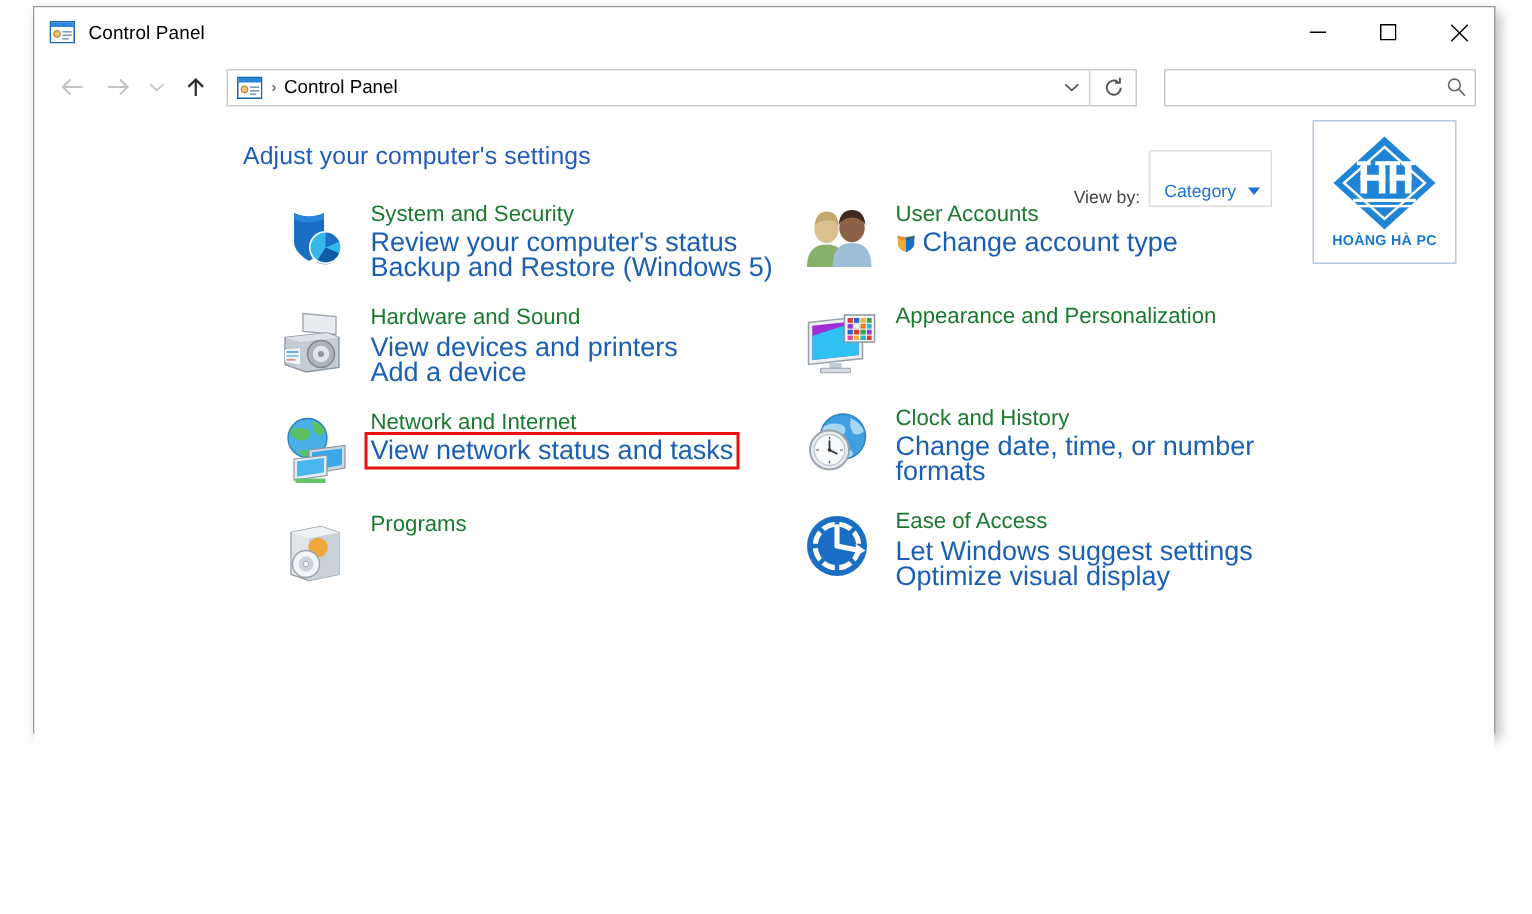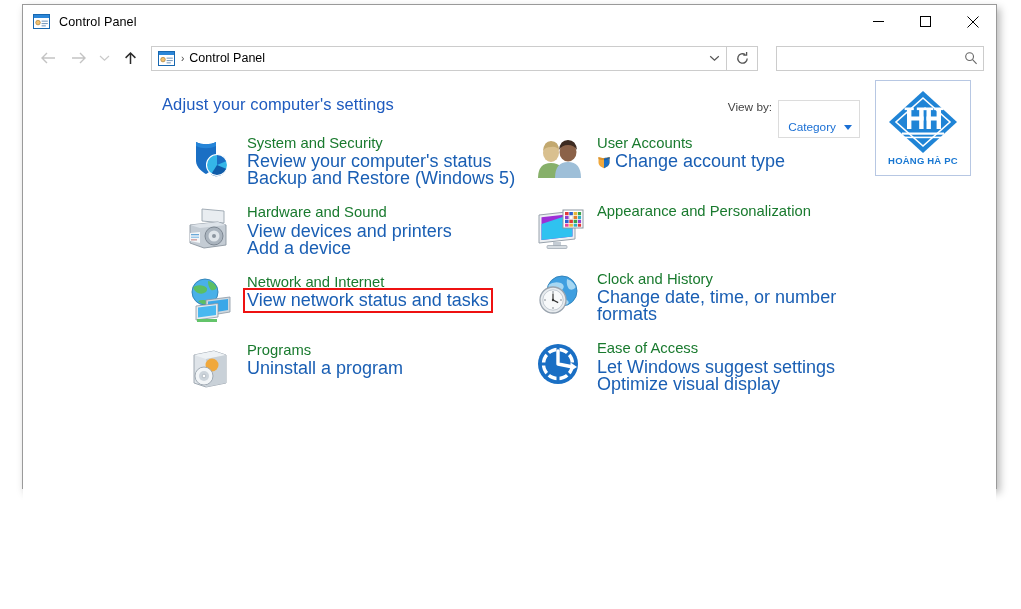--- a/index.html
+++ b/index.html
@@ -171,24 +171,24 @@
   .page-heading {
     position: absolute;
     left: 139px;
     top: 17px;
     font-size: 16.5px;
     color: #1f5bbf;
     letter-spacing: 0.1px;
   }
   .viewby {
     position: absolute;
-    right: 136px;
+    right: 148px;
     top: 22px;
     display: flex;
-    align-items: flex-start;
+    align-items: flex-end;
     font-size: 11.8px;
   }
   .viewby-label { color: #444; }
   .viewby-select {
     margin-left: 6px;
     border: 1px solid #dcdcdc;
     padding: 19px 7px 3px 9px;
     color: #1a6fd4;
     display: flex;
     align-items: center;
@@ -490,23 +490,20 @@
               <polygon points="10,14 30,10 42,14 42,42 22,46 10,42" fill="#dfe4e9" stroke="#97a1ab" stroke-width="0.9"></polygon>
               <polygon points="10,14 30,10 42,14 22,18" fill="#eef2f5"></polygon>
               <polygon points="22,18 42,14 42,42 22,46" fill="#c9d1d8"></polygon>
               <circle cx="28" cy="24" r="6.5" fill="#f0a83c"></circle>
               <circle cx="20" cy="35" r="9" fill="#f2f5f7" stroke="#9aa4ae" stroke-width="0.9"></circle>
               <circle cx="20" cy="35" r="5" fill="#ccd4db"></circle>
               <circle cx="20" cy="35" r="1.8" fill="#ffffff" stroke="#9aa4ae" stroke-width="0.6"></circle>
             </svg>
           </span>
           <span class="cat-title">Programs</span>
-          <div class="cat-links">
-            <span class="cat-link">Uninstall a program</span>
-          </div>
         </div>
 
       </div>
 
       <div class="col col-right">
 
         <div class="category">
           <span class="cat-icon">
             <svg width="52" height="52" viewBox="0 0 52 52">
               <ellipse cx="17" cy="19" rx="8" ry="9" fill="#d9c08f"></ellipse>

